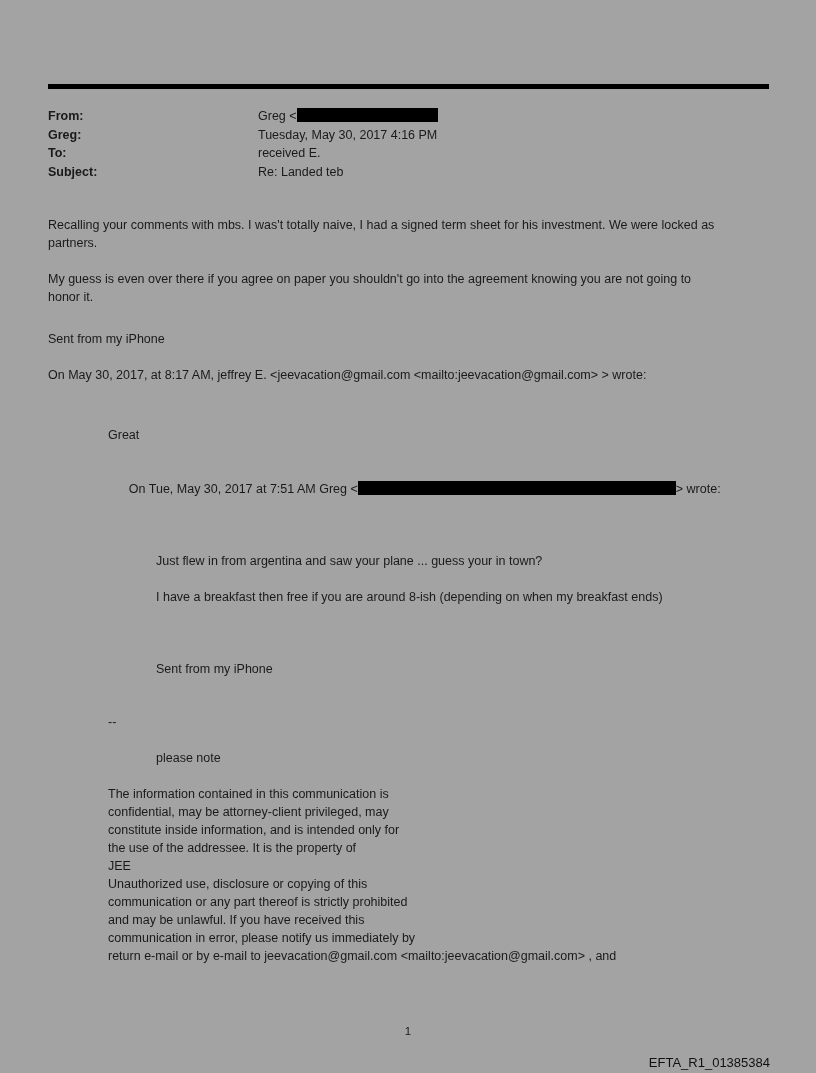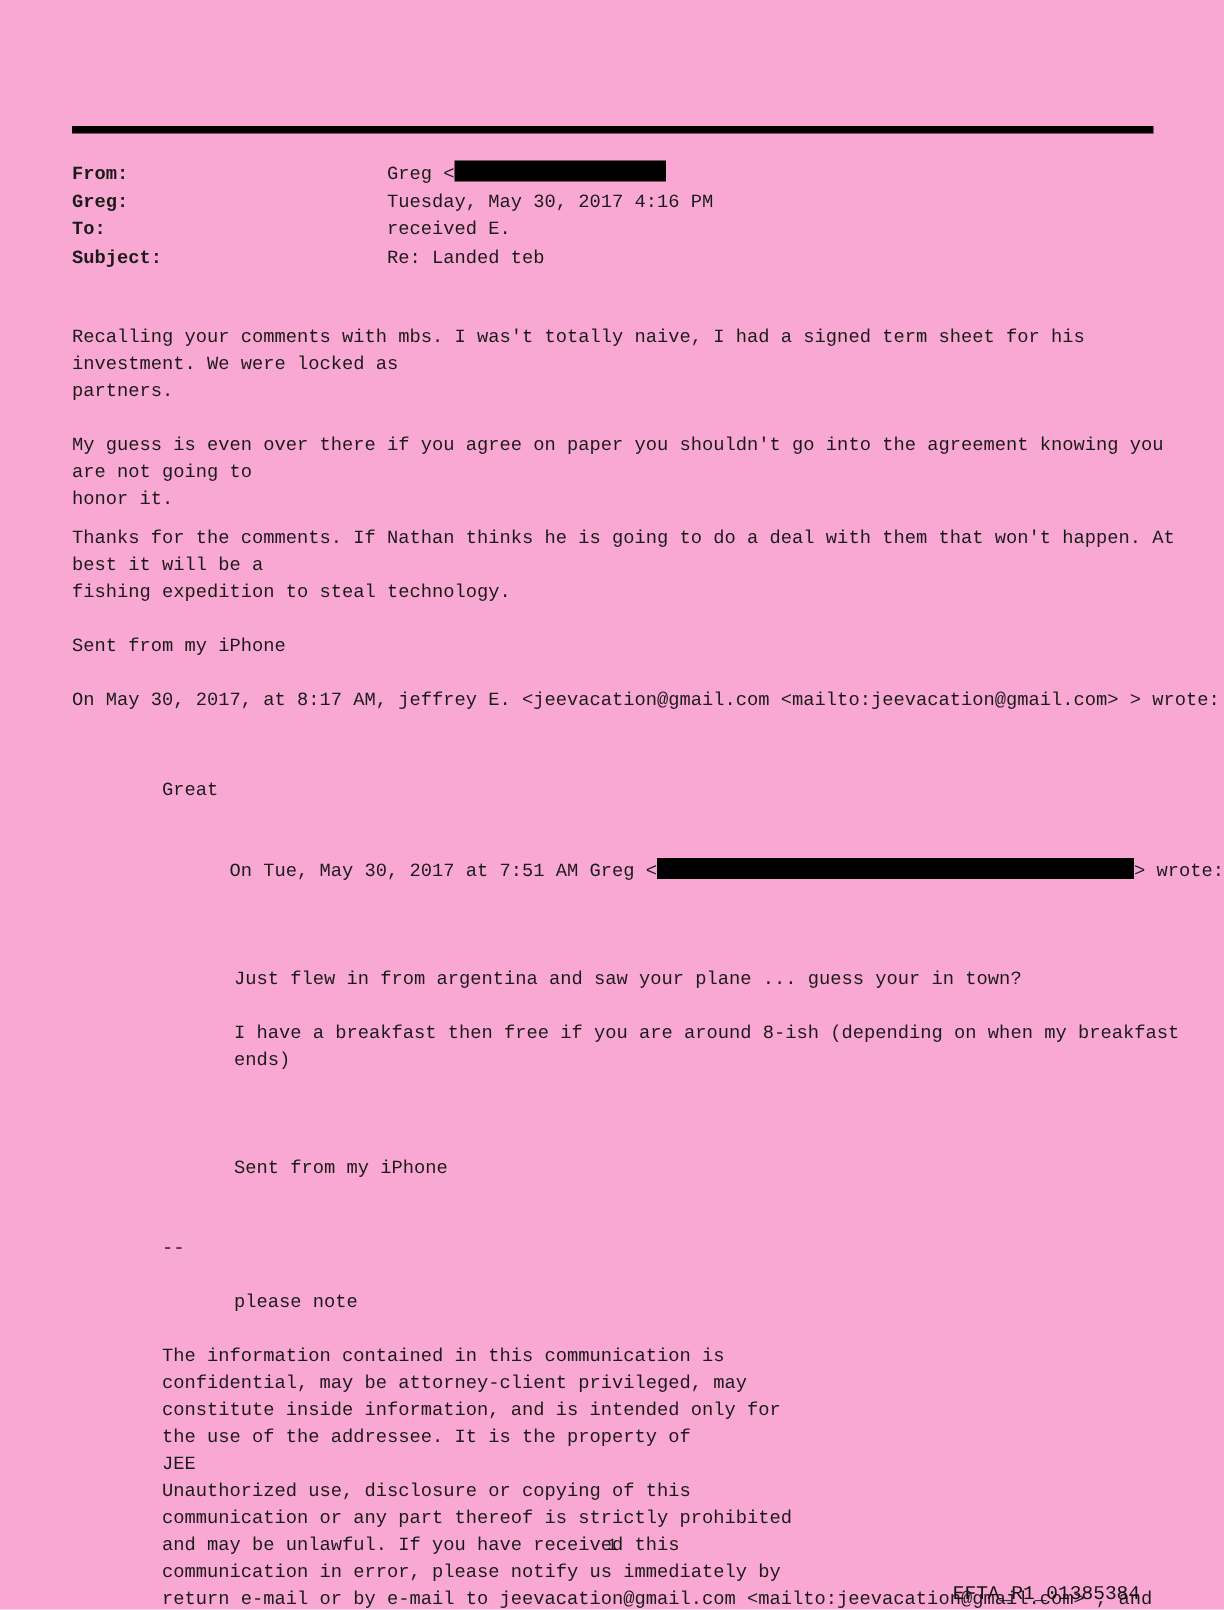--- a/index.html
+++ b/index.html
@@ -1,22 +1,22 @@
 <!DOCTYPE html>
 <html><head>
 <meta charset="utf-8">
 <style>
   * { margin: 0; padding: 0; box-sizing: border-box; }
   html, body { background: #ffffff; }
   .page {
     position: relative;
     width: 816px;
     height: 1073px;
-    background: #f9a8d4;
-    font-family: Liberation Mono, monospace;
+    background: #a3a3a3;
+    font-family: Liberation Sans, sans-serif;
     font-size: 12.5px;
     line-height: 18px;
     color: #1a1a1a;
     overflow: hidden;
   }
   .top-rule {
     position: absolute;
     left: 48px;
     top: 84px;
     width: 721px;
@@ -32,21 +32,21 @@
   .hlabel { width: 210px; font-weight: bold; }
   .hvalue { white-space: pre; }
   .content {
     position: absolute;
     left: 48px;
     top: 216px;
     width: 740px;
   }
   .para { white-space: pre-line; margin-bottom: 18px; }
   .nowrap { white-space: pre; }
-  .mb17 { margin-bottom: 8px; }
+  .mb17 { margin-bottom: 24px; }
   .mb35 { margin-bottom: 35px; }
   .mb36 { margin-bottom: 36px; }
   .mb53 { margin-bottom: 42px; }
   .mb54 { margin-bottom: 54px; }
   .mb0  { margin-bottom: 0; }
   .indent1 { margin-left: 60px; }
   .indent2 { margin-left: 108px; }
   .redact {
     display: inline-block;
     height: 14px;
@@ -59,21 +59,21 @@
     position: absolute;
     left: 0;
     right: 0;
     top: 1022px;
     text-align: center;
     font-size: 11.5px;
     color: #1a1a1a;
   }
   .bates {
     position: absolute;
-    right: 56px;
+    right: 46px;
     top: 1054px;
     font-size: 13px;
     color: #111111;
   }
 </style>
 </head>
 <body>
 
 <div class="page">
 
@@ -96,22 +96,20 @@
       <span class="hlabel">Subject:</span>
       <span class="hvalue">Re: Landed teb</span>
     </div>
   </div>
 
   <div class="content">
     <p class="para">Recalling your comments with mbs. I was't totally naive, I had a signed term sheet for his investment. We were locked as
 partners.</p>
     <p class="para mb17">My guess is even over there if you agree on paper you shouldn't go into the agreement knowing you are not going to
 honor it.</p>
-    <p class="para">Thanks for the comments. If Nathan thinks he is going to do a deal with them that won't happen. At best it will be a
-fishing expedition to steal technology.</p>
     <p class="para">Sent from my iPhone</p>
     <p class="para nowrap mb53">On May 30, 2017, at 8:17 AM, jeffrey E. &lt;jeevacation@gmail.com &lt;mailto:jeevacation@gmail.com&gt; &gt; wrote:</p>
 
     <p class="para indent1">Great</p>
     <p class="para nowrap indent1 mb36">
       <span>On Tue, May 30, 2017 at 7:51 AM Greg &lt;</span><span class="redact redact-quote"></span><span>&gt; wrote:</span>
     </p>
 
     <p class="para indent2">Just flew in from argentina and saw your plane ... guess your in town?</p>
     <p class="para indent2 mb54">I have a breakfast then free if you are around 8-ish (depending on when my breakfast ends)</p>

